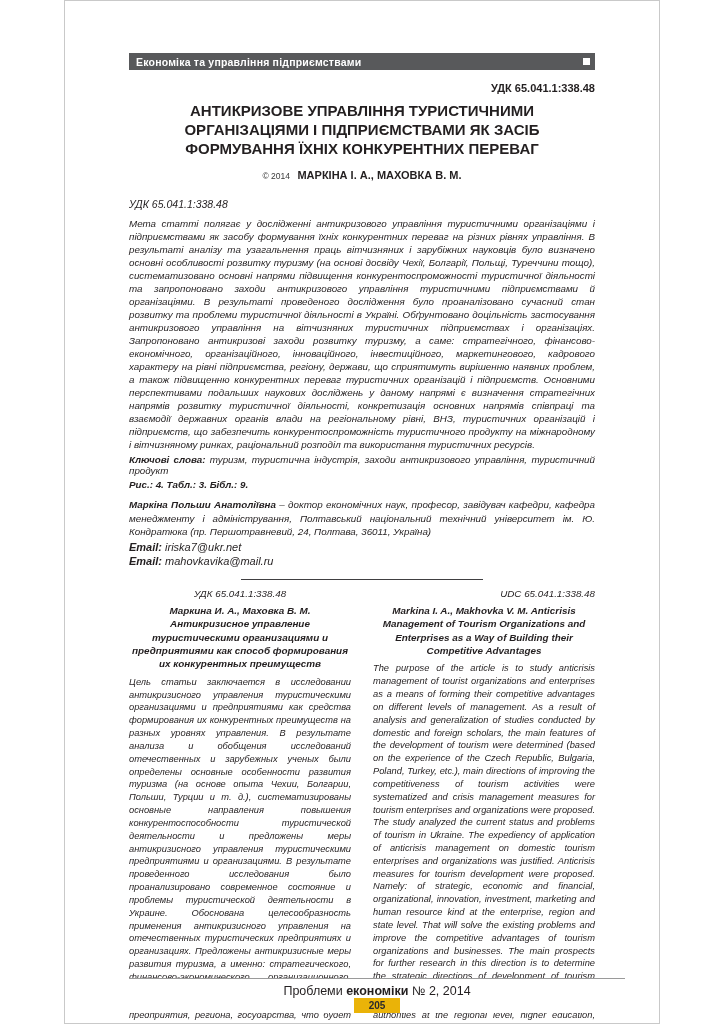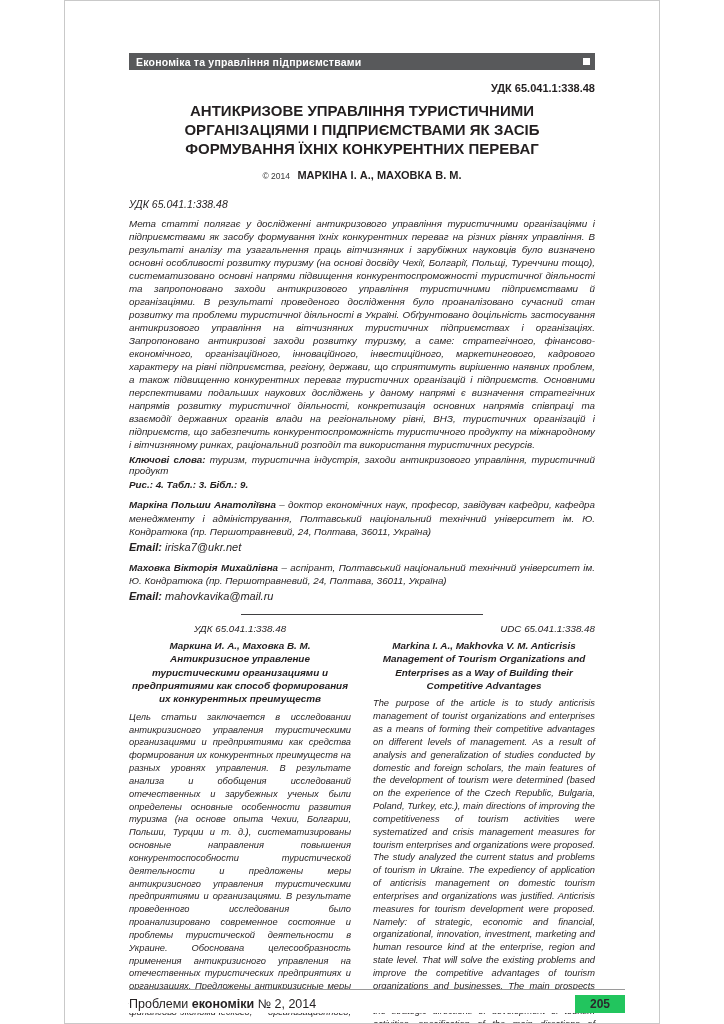--- a/index.html
+++ b/index.html
@@ -47,25 +47,25 @@
   .col-udc{ font-style:italic; font-size:9.8px; }
   .col-udc.ru{ text-align:center; }
   .col-udc.en{ text-align:right; }
   .col-head{ font-weight:bold; font-style:italic; text-align:center; font-size:9.9px; line-height:1.35; margin-top:5px; }
   .col-abs{ font-style:italic; text-align:justify; font-size:9.3px; line-height:1.38; margin-top:5px; }
   .col-kw{ font-style:italic; text-align:justify; font-size:9.3px; line-height:1.38; margin-top:2px; }
   .col-figs{ font-style:italic; font-weight:bold; font-size:9.3px; margin-top:2px; }
 
   .footer{
     position:absolute; left:64px; right:34px; bottom:10px; display:flex; align-items:center;
-    justify-content:space-between; border-top:1px solid #9a9a9a; padding-top:5px; background:#fff;
+    justify-content:space-between; border-top:1px solid #9a9a9a; padding-top:5px; background:#fff;flex-direction:column;
   }
   .journal{ font-size:12.5px; }
   .jb{ font-weight:bold; }
-  .pagenum{ background:#22c55e; color:#2a2a2c; font-weight:bold; font-size:12px; padding:2px 15px; }
+  .pagenum{ background:#eab308; color:#2a2a2c; font-weight:bold; font-size:10px; padding:2px 15px; }
 </style>
 </head>
 <body>
 
 <div class="page">
 
   <div class="bar">
     <span class="bar-title">Економіка та управління підприємствами</span>
     <span class="bar-sq"></span>
   </div>
@@ -84,21 +84,20 @@
 
   <p class="abstract">Мета статті полягає у дослідженні антикризового управління туристичними організаціями і підприємствами як засобу формування їхніх конкурентних переваг на різних рівнях управління. В результаті аналізу та узагальнення праць вітчизняних і зарубіжних науковців було визначено основні особливості розвитку туризму (на основі досвіду Чехії, Болгарії, Польщі, Туреччини тощо), систематизовано основні напрями підвищення конкурентоспроможності туристичної діяльності та запропоновано заходи антикризового управління туристичними підприємствами й організаціями. В результаті проведеного дослідження було проаналізовано сучасний стан розвитку та проблеми туристичної діяльності в Україні. Обґрунтовано доцільність застосування антикризового управління на вітчизняних туристичних підприємствах і організаціях. Запропоновано антикризові заходи розвитку туризму, а саме: стратегічного, фінансово-економічного, організаційного, інноваційного, інвестиційного, маркетингового, кадрового характеру на рівні підприємства, регіону, держави, що сприятимуть вирішенню наявних проблем, а також підвищенню конкурентних переваг туристичних організацій і підприємств. Основними перспективами подальших наукових досліджень у даному напрямі є визначення стратегічних напрямів розвитку туристичної діяльності, конкретизація основних напрямів співпраці та взаємодії державних органів влади на регіональному рівні, ВНЗ, туристичних організацій і підприємств, що забезпечить конкурентоспроможність туристичного продукту на міжнародному і вітчизняному ринках, раціональний розподіл та використання туристичних ресурсів.</p>
 
   <p class="kw"><span class="kw-label">Ключові слова:</span><span> туризм, туристична індустрія, заходи антикризового управління, туристичний продукт</span></p>
 
   <p class="figs">Рис.: 4. Табл.: 3. Бібл.: 9.</p>
 
   <p class="bio"><span class="bio-name">Маркіна Польши Анатоліївна</span><span> – доктор економічних наук, професор, завідувач кафедри, кафедра менеджменту і адміністрування, Полтавський національний технічний університет ім. Ю. Кондратюка (пр. Першотравневий, 24, Полтава, 36011, Україна)</span></p>
   <p class="email"><span class="email-label">Email:</span><span> iriska7@ukr.net</span></p>
 
-  <p class="bio"><span class="bio-name">Маховка Вікторія Михайлівна</span><span> – аспірант, Полтавський національний технічний університет ім. Ю. Кондратюка (пр. Першотравневий, 24, Полтава, 36011, Україна)</span></p>
   <p class="email"><span class="email-label">Email:</span><span> mahovkavika@mail.ru</span></p>
 
   <div class="divider"></div>
 
   <div class="cols">
     <div class="col">
       <div class="col-udc ru">УДК 65.041.1:338.48</div>
       <div class="col-head">Маркина И. А., Маховка В. М. Антикризисное управление туристическими организациями и предприятиями как способ формирования их конкурентных преимуществ</div>
       <p class="col-abs">Цель статьи заключается в исследовании антикризисного управления туристическими организациями и предприятиями как средства формирования их конкурентных преимуществ на разных уровнях управления. В результате анализа и обобщения исследований отечественных и зарубежных ученых были определены основные особенности развития туризма (на основе опыта Чехии, Болгарии, Польши, Турции и т. д.), систематизированы основные направления повышения конкурентоспособности туристической деятельности и предложены меры антикризисного управления туристическими предприятиями и организациями. В результате проведенного исследования было проанализировано современное состояние и проблемы туристической деятельности в Украине. Обоснована целесообразность применения антикризисного управления на отечественных туристических предприятиях и организациях. Предложены антикризисные меры развития туризма, а именно: стратегического, финансово-экономического, организационного, инновационного, инвестиционного, маркетингового, кадрового характера на уровне предприятия, региона, государства, что будет способствовать решению существующих проблем, а также повышению конкурентных преимуществ туристических организаций и предприятий. Основными перспективами дальнейших научных исследований в данном направлении являются определение стратегических направлений развития туристической деятельности, конкретизация основных направлений сотрудничества и взаимодействия государственных органов власти на региональном уровне, вузов, туристических организаций и предприятий, что обеспечит конкурентоспособность туристического продукта на международном и отечественном рынках, рациональное распределение и использование туристических ресурсов.</p>
     </div>

